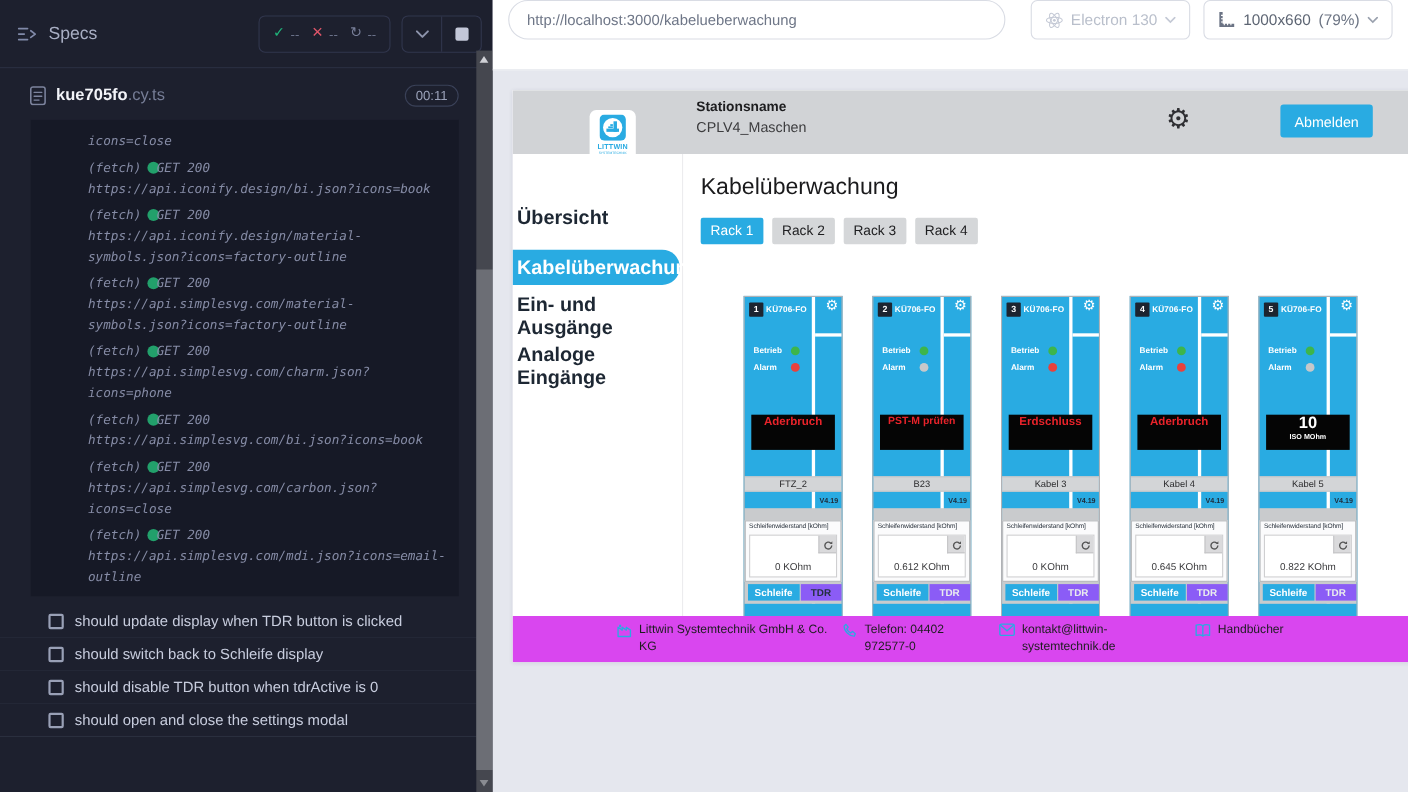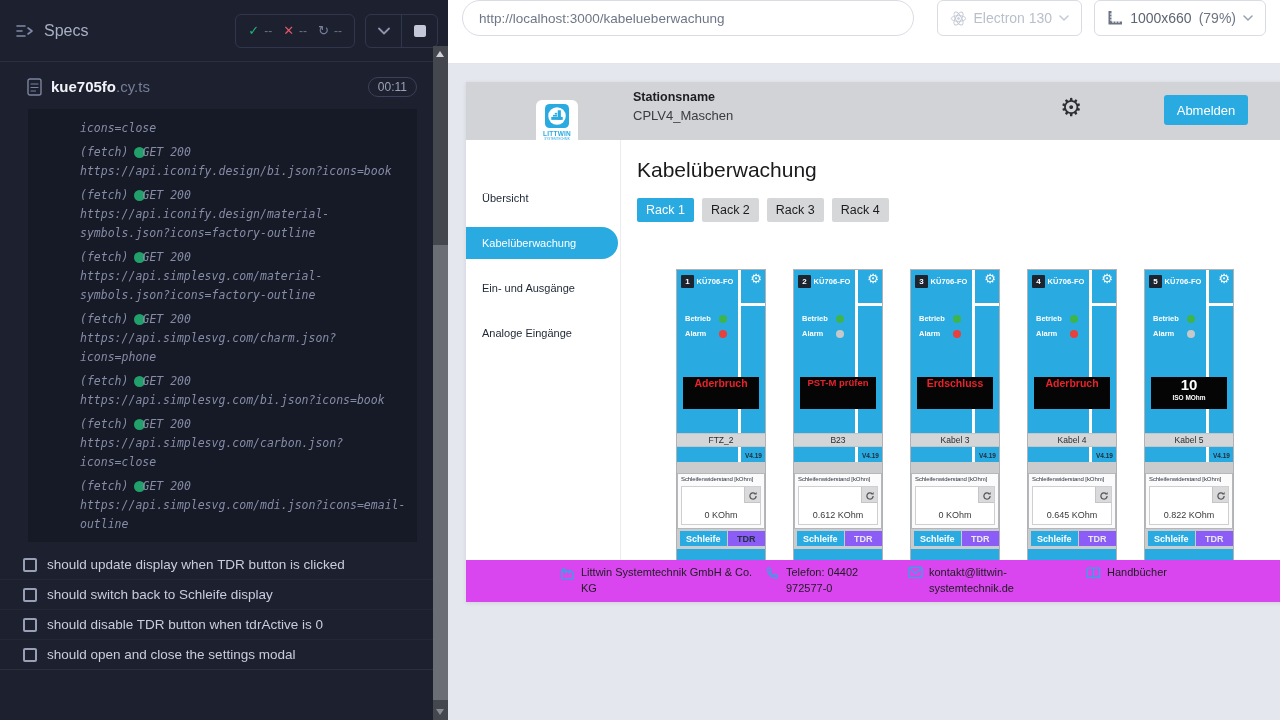--- a/index.html
+++ b/index.html
@@ -26,21 +26,21 @@
   .spec-ext{font-size:15px;color:#767d96;font-weight:normal;}
   .duration-badge{margin-left:auto;font-size:12px;color:#9aa1b8;border:1px solid #3a4158;border-radius:10px;padding:2px 9px;}
   .command-log{margin:2px 31px 0 28px;background:#161926;padding:10px 10px 8px 52px;
                font-family:"DejaVu Sans Mono",monospace;font-style:italic;font-size:11.5px;
                line-height:19px;color:#868ca6;overflow-wrap:anywhere;}
   .log-entry{margin-top:5px;}
   .log-head{display:flex;align-items:center;gap:2px;}
   .log-dot{width:11px;height:11px;border-radius:50%;background:#22a06b;flex:none;margin-left:4px;}
   .log-status{margin-left:-5px;}
   .test-list{margin-top:8px;border-bottom:1px solid #2a2f3e;}
-  .test-item{display:flex;align-items:center;gap:10px;padding:7px 16px 7px 23px;font-size:13.5px;color:#c8cdde;border-top:1px solid #232736;}
+  .test-item{display:flex;align-items:center;gap:10px;padding:7px 16px 7px 44px;font-size:13.5px;color:#c8cdde;border-top:1px solid #232736;}
   .test-item:first-child{border-top:none;}
   .test-box-icon{width:10px;height:10px;border:2px solid #99a0b6;border-radius:2px;flex:none;}
   .panel-scrollbar{position:absolute;top:46px;right:0;bottom:0;width:15px;background:#45474f;}
   .sb-up{position:absolute;top:5px;left:3px;width:0;height:0;border-left:4.5px solid transparent;border-right:4.5px solid transparent;border-bottom:6px solid #d0d1d6;}
   .sb-thumb{position:absolute;top:199px;left:0;width:15px;height:455px;background:#6c6e75;}
   .sb-down{position:absolute;bottom:5px;left:3px;width:0;height:0;border-left:4.5px solid transparent;border-right:4.5px solid transparent;border-top:6px solid #8a8c92;}
 
   
   .stage{position:absolute;left:448px;top:0;right:0;height:720px;background:#e5e7ee;}
   .browser-bar{height:64px;background:#fff;border-bottom:1px solid #e3e5eb;display:flex;padding:0 14px;box-sizing:border-box;gap:12px;}
@@ -57,21 +57,21 @@
              display:flex;flex-direction:column;align-items:center;padding-top:4px;box-sizing:border-box;}
   .logo-title{font-size:6.5px;font-weight:bold;color:#29abe2;margin-top:2px;letter-spacing:.2px;}
   .logo-sub{font-size:3px;color:#29abe2;}
   .station-block{position:absolute;left:167px;top:8px;}
   .station-label{font-size:12.5px;font-weight:bold;color:#1d1d1f;}
   .station-name{font-size:13px;color:#3c3c3e;margin-top:4px;}
   .header-gear{position:absolute;left:594px;top:13px;font-family:"DejaVu Sans",sans-serif;font-size:25px;color:#2f2f33;line-height:1;cursor:pointer;}
   .logout-btn{position:absolute;left:698px;top:13px;width:84px;height:30px;background:#29abe2;color:#fff;border:none;border-radius:3px;font-size:13px;font-family:"Liberation Sans",sans-serif;cursor:pointer;}
   .app-body{position:absolute;top:58px;left:0;right:0;bottom:0;display:flex;}
   .app-sidebar{width:155px;box-sizing:border-box;padding-top:42px;border-right:1px solid #ececee;flex:none;}
-  .nav-item{height:32px;display:flex;align-items:center;padding-left:16px;margin-bottom:13px;font-size:11px;font-weight:normal;color:#1d2733;cursor:pointer;}
+  .nav-item{height:32px;display:flex;align-items:center;padding-left:4px;margin-bottom:13px;font-size:18px;font-weight:bold;color:#1d2733;cursor:pointer;}
   .nav-item.active{background:#29abe2;color:#fff;border-radius:0 16px 16px 0;width:152px;box-sizing:border-box;}
   .app-main{flex:1;position:relative;padding:16px 0 0 16px;box-sizing:border-box;}
   .main-title{font-size:21px;font-weight:500;color:#1a1a1c;margin:2px 0 0 0;}
   .rack-tabs{display:flex;gap:8px;margin-top:16px;}
   .rack-tab{height:24px;padding:0 9px;display:flex;align-items:center;font-size:12.5px;background:#d5d7d9;color:#1d1d1f;border-radius:2px;border:none;font-family:"Liberation Sans",sans-serif;cursor:pointer;}
   .rack-tab.active{background:#29abe2;color:#fff;}
   .cards{display:flex;gap:27px;margin:47px 0 0 39px;}
 
   .card{position:relative;width:90px;height:312px;background:#29abe2;border:1px solid #b0b2b6;box-sizing:border-box;flex:none;}
   .v-divider{position:absolute;left:61px;top:0;width:3px;bottom:0;background:#fff;}

